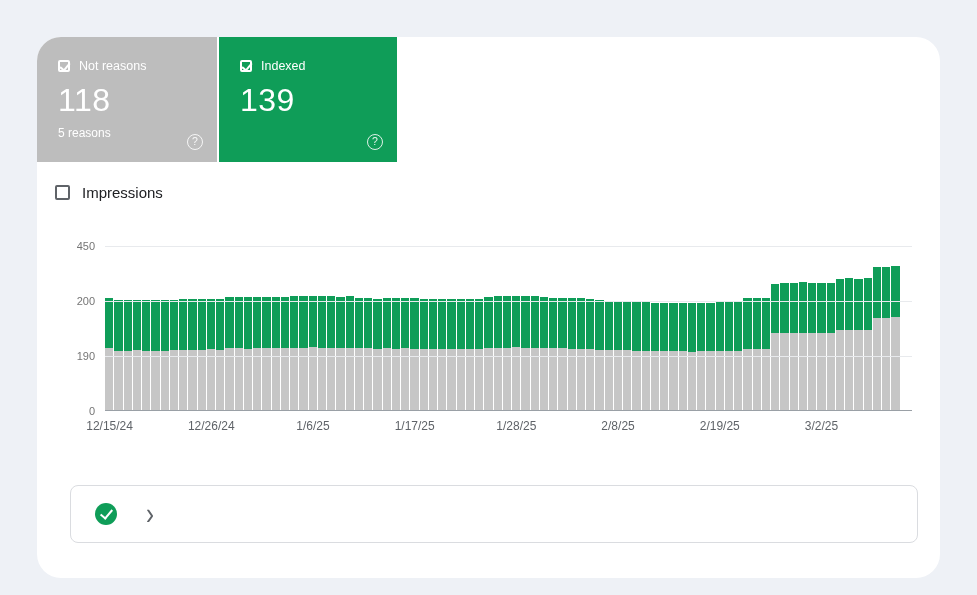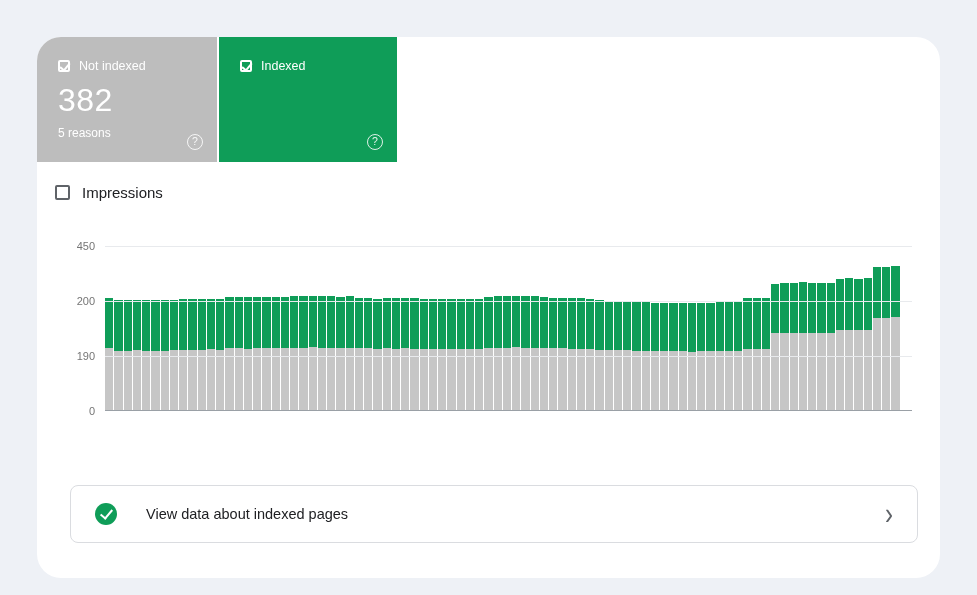--- a/index.html
+++ b/index.html
@@ -69,31 +69,32 @@
 </style>
 </head>
 <body>
 
 <div class="card">
 
   <div class="tiles">
     <div class="tile tile-gray">
       <div class="tile-head">
         <span class="cb checked"></span>
-        <span>Not indexed</span>
+        <span>Not reasons</span>
       </div>
-      <div class="tile-value">382</div>
+      <div class="tile-value">118</div>
       <div class="tile-sub">5 reasons</div>
       <div class="help">?</div>
     </div>
     <div class="tile tile-green">
       <div class="tile-head">
         <span class="cb checked"></span>
         <span>Indexed</span>
       </div>
+      <div class="tile-value">139</div>
       <div class="help">?</div>
     </div>
   </div>
 
   <div class="impressions">
     <span class="imp-cb"></span>
     <span class="imp-label">Impressions</span>
   </div>
 
   <div class="chart">
@@ -436,30 +437,39 @@
             <div class="seg" style="height: 56%; background: rgb(198, 198, 198);"></div>
           </div>
           <div class="bar">
             <div class="seg" style="height: 30.8889%; background: rgb(15, 157, 88);"></div>
             <div class="seg" style="height: 56%; background: rgb(198, 198, 198);"></div>
           </div>
           <div class="bar">
             <div class="seg" style="height: 30.8889%; background: rgb(15, 157, 88);"></div>
             <div class="seg" style="height: 56.2222%; background: rgb(198, 198, 198);"></div>
           </div>
+        </div>
+      <div class="xaxis">
+          <span class="xtick" style="left: 0.581395%;">12/15/24</span>
+          <span class="xtick" style="left: 13.3721%;">12/26/24</span>
+          <span class="xtick" style="left: 26.1628%;">1/6/25</span>
+          <span class="xtick" style="left: 38.9535%;">1/17/25</span>
+          <span class="xtick" style="left: 51.7442%;">1/28/25</span>
+          <span class="xtick" style="left: 64.5349%;">2/8/25</span>
+          <span class="xtick" style="left: 77.3256%;">2/19/25</span>
+          <span class="xtick" style="left: 90.1163%;">3/2/25</span>
         </div>
     <div class="ytick" style="top: 165px;">0</div>
         <div class="gridline" style="top: 110px;"></div>
         <div class="ytick" style="top: 110px;">190</div>
         <div class="gridline" style="top: 55px;"></div>
         <div class="ytick" style="top: 55px;">200</div>
         <div class="gridline" style="top: 0px;"></div>
         <div class="ytick" style="top: 0px;">450</div>
       </div>
   </div>
 
   <div class="footer">
     <span class="check-circle"></span>
-    <span class="footer-label">View data about indexed pages</span>
     <span class="chevron">›</span>
   </div>
 
 </div>
 
 </body></html>

